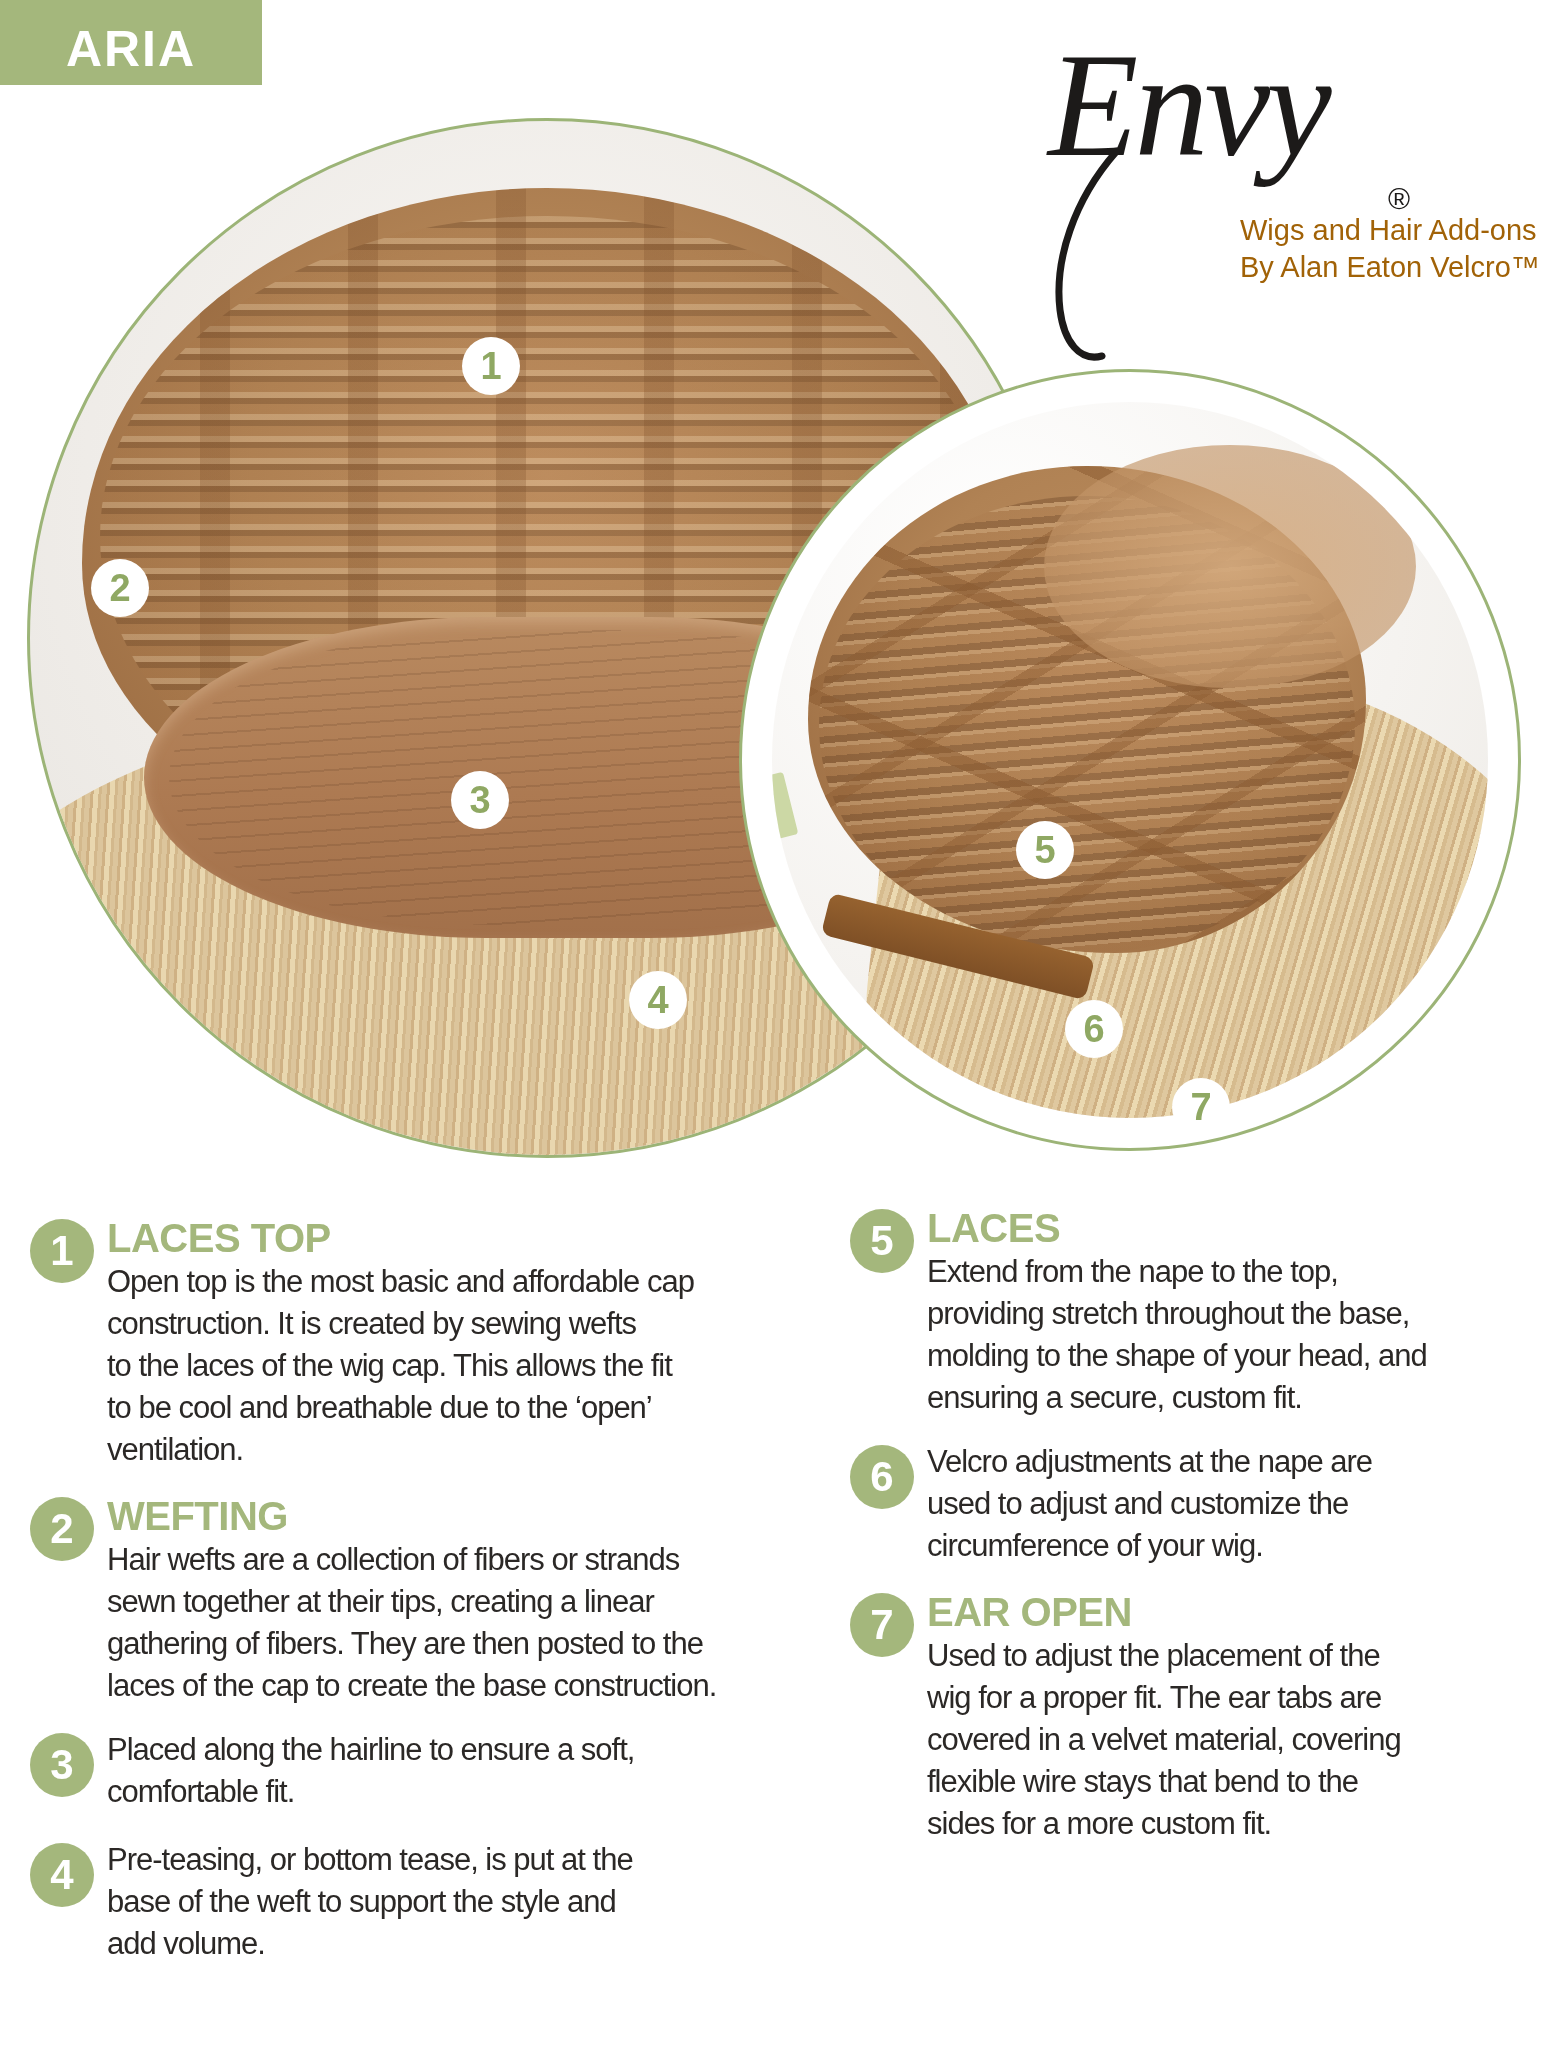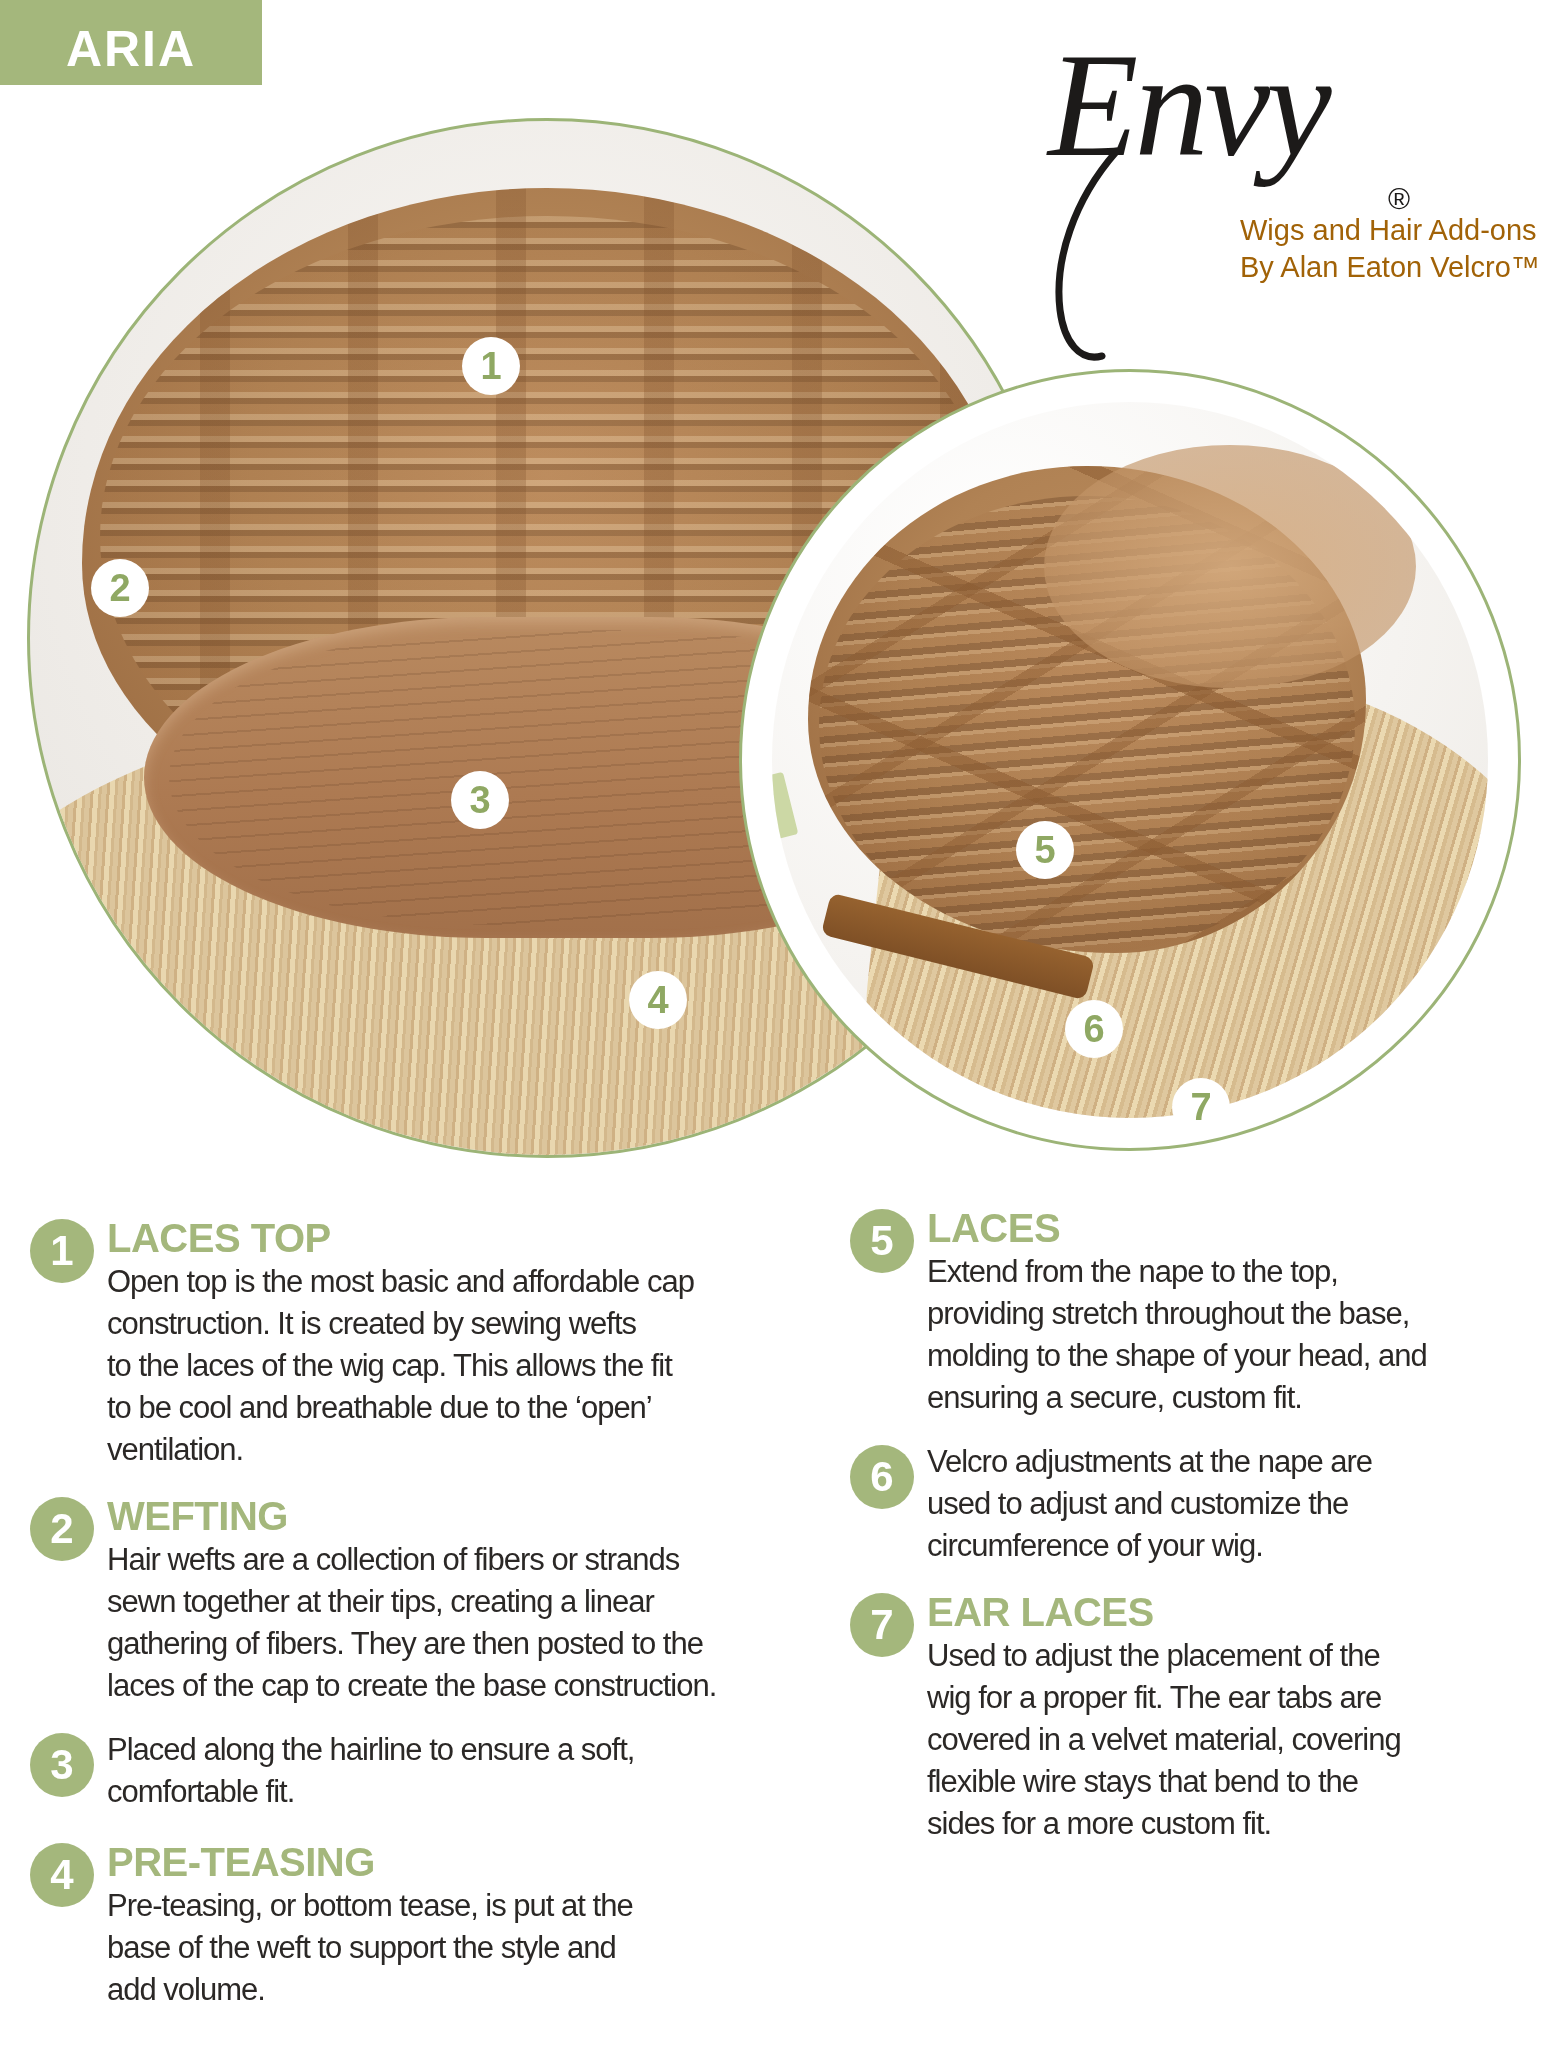--- a/index.html
+++ b/index.html
@@ -223,21 +223,20 @@
 gathering of fibers. They are then posted to the
 laces of the cap to create the base construction.</div>
   </div>
   <div class="section s3">
     <div class="badge">3</div>
     <div class="sec-body">Placed along the hairline to ensure a soft,
 comfortable fit.</div>
   </div>
   <div class="section s4">
     <div class="badge">4</div>
-    <div class="sec-heading">PRE-TEASING</div>
     <div class="sec-body">Pre-teasing, or bottom tease, is put at the
 base of the weft to support the style and
 add volume.</div>
   </div>
 </div>
 
 <div class="col col-right">
   <div class="section s5">
     <div class="badge">5</div>
     <div class="sec-heading">LACES</div>
@@ -247,20 +246,20 @@
 ensuring a secure, custom fit.</div>
   </div>
   <div class="section s6">
     <div class="badge">6</div>
     <div class="sec-body">Velcro adjustments at the nape are
 used to adjust and customize the
 circumference of your wig.</div>
   </div>
   <div class="section s7">
     <div class="badge">7</div>
-    <div class="sec-heading">EAR LACES</div>
+    <div class="sec-heading">EAR OPEN</div>
     <div class="sec-body">Used to adjust the placement of the
 wig for a proper fit. The ear tabs are
 covered in a velvet material, covering
 flexible wire stays that bend to the
 sides for a more custom fit.</div>
   </div>
 </div>
 
 </body></html>

